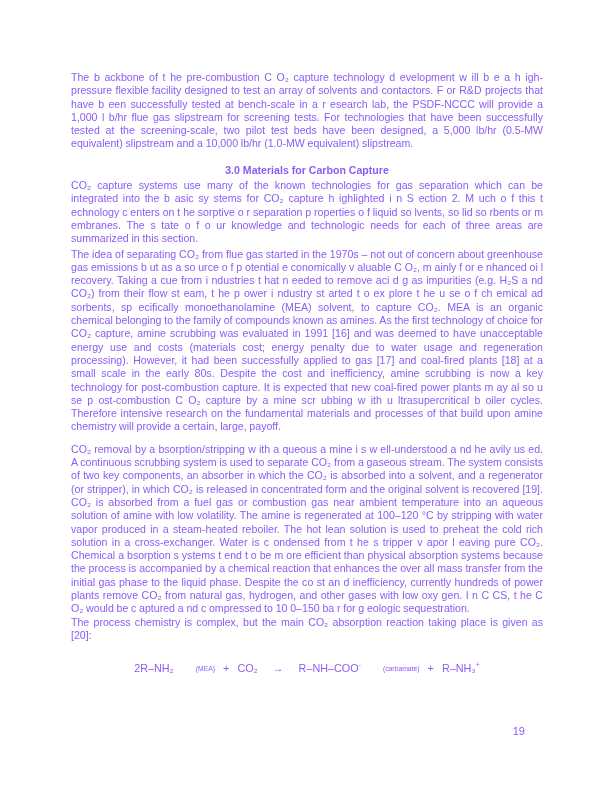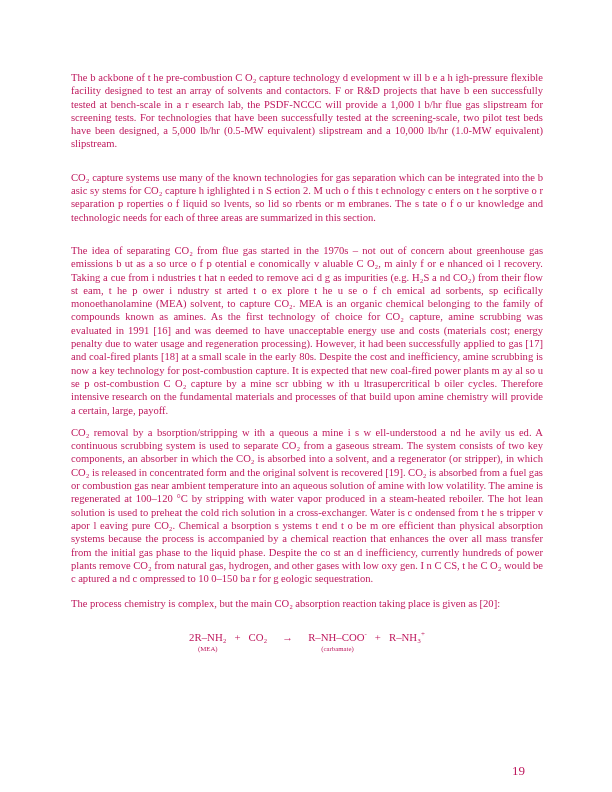--- a/index.html
+++ b/index.html
@@ -6,22 +6,22 @@
   html, body {
     margin: 0;
     padding: 0;
     background: #ffffff;
   }
   .page {
     position: relative;
     width: 612px;
     height: 792px;
     background: #ffffff;
-    font-family: Liberation Serif, serif;
-    color: #be185d;
+    font-family: Liberation Sans, sans-serif;
+    color: #8b5cf6;
     overflow: hidden;
   }
   .content {
     position: absolute;
     left: 71px;
     top: 71px;
     width: 472px;
   }
   .para {
     margin: 0;
@@ -31,71 +31,73 @@
     word-spacing: -0.2px;
   }
   .heading {
     margin: 0;
     font-size: 10.6px;
     line-height: 13.3px;
     font-weight: bold;
   }
   .h-center { text-align: center; }
   .mt13 { margin-top: 13px; }
-  .mt12 { margin-top: 20px; }
+  .mt12 { margin-top: 2px; }
   .mt9  { margin-top: 9px; }
-  .mt8  { margin-top: 12px; }
+  .mt8  { margin-top: 0; }
   .mt7  { margin-top: 7px; }
   .equation {
     display: flex;
     justify-content: center;
     align-items: flex-start;
     gap: 8px;
     margin-top: 20px;
     font-size: 10.8px;
     line-height: 13px;
   }
   .eq-term {
     display: inline-flex;
-    flex-direction: column;
+    flex-direction: row;
     align-items: center;
+    gap: 22px;
   }
   .eq-label {
     font-size: 6.8px;
     line-height: 7.5px;
     margin-top: 1px;
   }
   .eq-arrow { margin: 0 7px; }
   .eq-main sup {
     font-size: 7px;
     line-height: 0;
   }
   .page-number {
     position: absolute;
-    top: 764px;
+    top: 725px;
     right: 87px;
-    font-size: 13px;
+    font-size: 11px;
     line-height: 13px;
   }
   .footer {
     position: absolute;
     top: 792px;
     left: 71px;
     font-size: 10.6px;
     line-height: 13px;
   }
 </style>
 </head>
 <body>
 
 <div class="page">
   <div class="content">
 
     <p class="para">The b ackbone of t he pre-combustion C O₂ capture technology d evelopment w ill b e a h igh-pressure flexible facility designed to test an array of solvents and contactors. F or R&amp;D projects that have b een successfully tested at bench-scale in a r esearch lab, the PSDF-NCCC will provide a 1,000 l b/hr flue gas slipstream for screening tests. For technologies that have been successfully tested at the screening-scale, two pilot test beds have been designed, a 5,000 lb/hr (0.5-MW equivalent) slipstream and a 10,000 lb/hr (1.0-MW equivalent) slipstream.</p>
 
+    <h2 class="heading h-center mt13">3.0 Materials for Carbon Capture</h2>
 
     <p class="para mt12">CO₂ capture systems use many of the known technologies for gas separation which can be integrated into the b asic sy stems for CO₂ capture h ighlighted i n S ection 2. M uch o f this t echnology c enters on t he sorptive o r separation p roperties o f liquid so lvents, so lid so rbents or m embranes. The s tate o f o ur knowledge and technologic needs for each of three areas are summarized in this section.</p>
 
 
     <p class="para mt12">The idea of separating CO₂ from flue gas started in the 1970s – not out of concern about greenhouse gas emissions b ut as a so urce o f p otential e conomically v aluable C O₂, m ainly f or e nhanced oi l recovery. Taking a cue from i ndustries t hat n eeded to remove aci d g as impurities (e.g. H₂S a nd CO₂) from their flow st eam, t he p ower i ndustry st arted t o ex plore t he u se o f ch emical ad sorbents, sp ecifically monoethanolamine (MEA) solvent, to capture CO₂. MEA is an organic chemical belonging to the family of compounds known as amines. As the first technology of choice for CO₂ capture, amine scrubbing was evaluated in 1991 [16] and was deemed to have unacceptable energy use and costs (materials cost; energy penalty due to water usage and regeneration processing). However, it had been successfully applied to gas [17] and coal-fired plants [18] at a small scale in the early 80s. Despite the cost and inefficiency, amine scrubbing is now a key technology for post-combustion capture. It is expected that new coal-fired power plants m ay al so u se p ost-combustion C O₂ capture by a mine scr ubbing w ith u ltrasupercritical b oiler cycles. Therefore intensive research on the fundamental materials and processes of that build upon amine chemistry will provide a certain, large, payoff.</p>
 
 
     <p class="para mt9">CO₂ removal by a bsorption/stripping w ith a queous a mine i s w ell-understood a nd he avily us ed.  A continuous scrubbing system is used to separate CO₂ from a gaseous stream. The system consists of two key components, an absorber in which the CO₂ is absorbed into a solvent, and a regenerator (or stripper), in which CO₂ is released in concentrated form and the original solvent is recovered [19]. CO₂ is absorbed from a fuel gas or combustion gas near ambient temperature into an aqueous solution of amine with low volatility. The amine is regenerated at 100–120 °C by stripping with water vapor produced in a steam-heated reboiler. The hot lean solution is used to preheat the cold rich solution in a cross-exchanger. Water is c ondensed from t he s tripper v apor l eaving pure CO₂. Chemical a bsorption s ystems t end t o be m ore efficient than physical absorption systems because the process is accompanied by a chemical reaction that enhances the over all mass transfer from the initial gas phase to the liquid phase. Despite the co st an d inefficiency, currently hundreds of power plants remove CO₂ from natural gas, hydrogen, and other gases with low oxy gen. I n C CS, t he C O₂ would be c aptured a nd c ompressed to 10 0–150 ba r for g eologic sequestration.</p>
 
     <p class="para mt8">The process chemistry is complex, but the main CO₂ absorption reaction taking place is given as [20]:</p>

